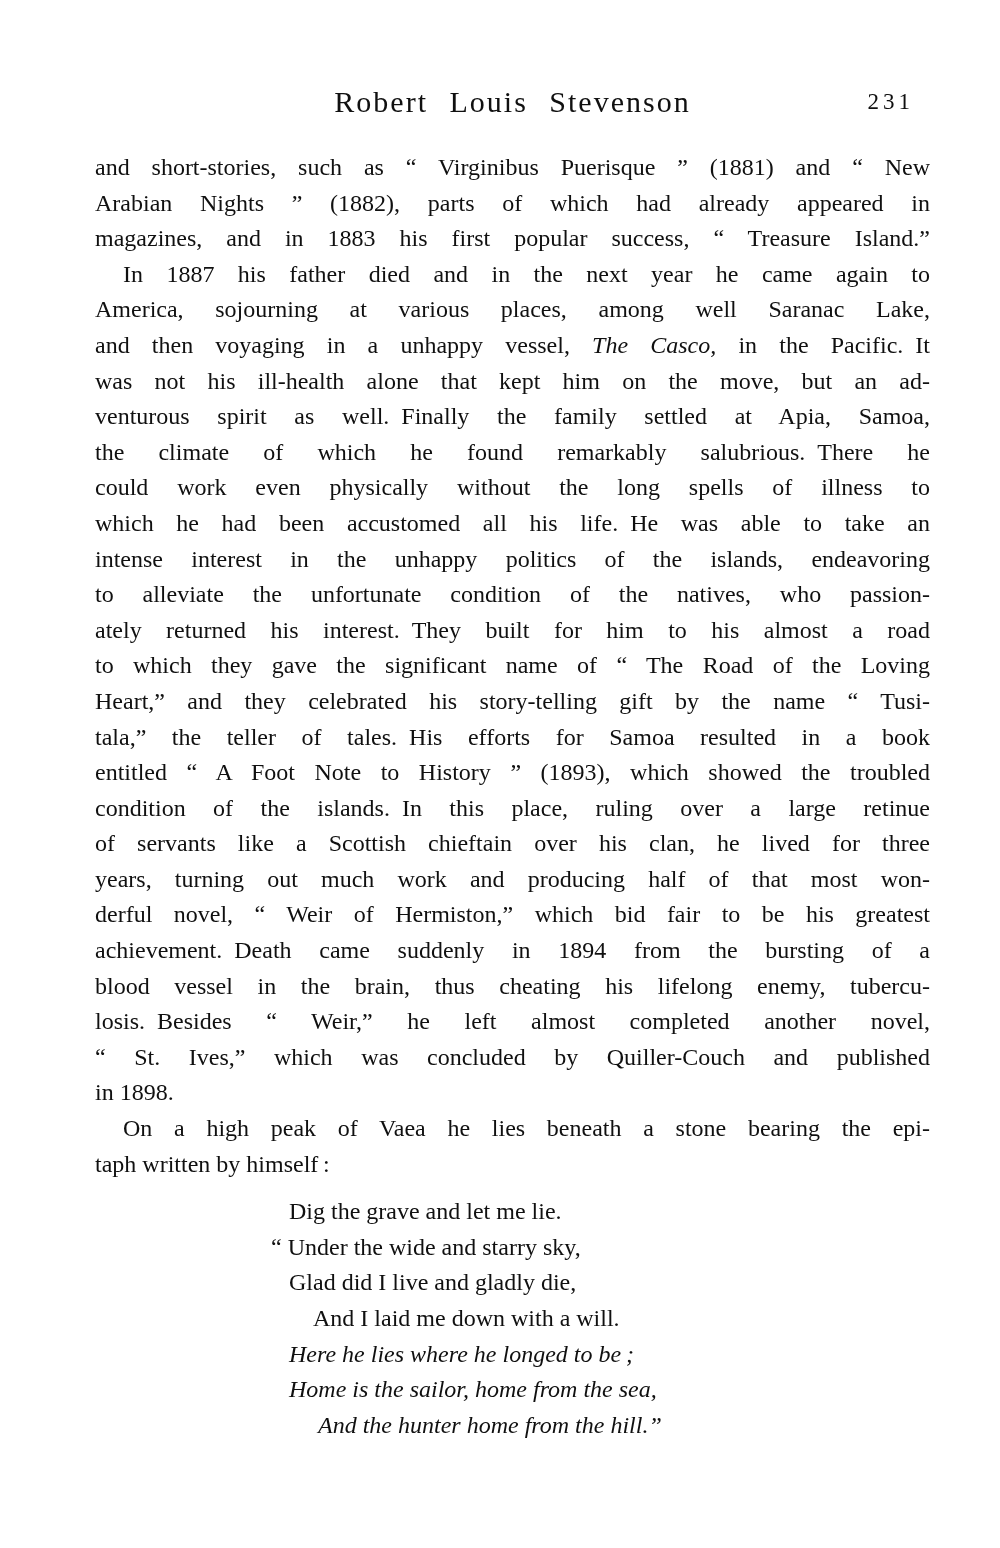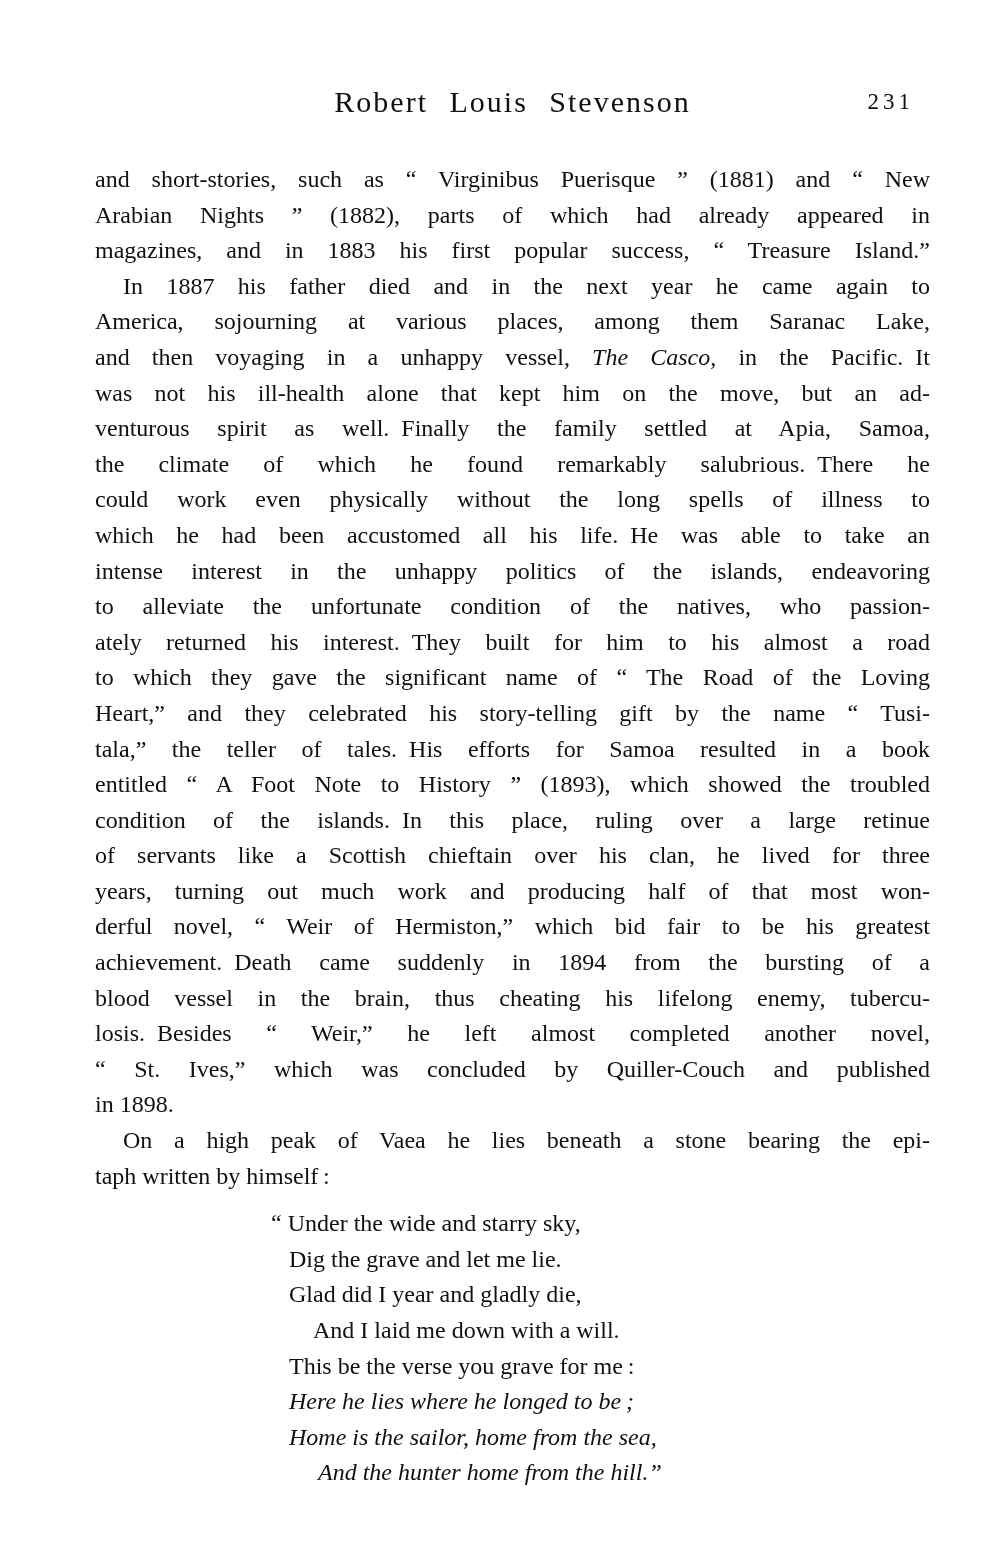--- a/index.html
+++ b/index.html
@@ -17,21 +17,21 @@
     font-size:30px;
     letter-spacing:2px;
     word-spacing:12px;
     white-space:nowrap;
   }
   .pagenum {
     position:absolute; right:16px; top:4px;
     font-size:23px; letter-spacing:4px;
   }
   .content {
-    position:absolute; top:162px; left:95px; width:835px;
+    position:absolute; top:150px; left:95px; width:835px;
     font-size:24px; line-height:35.6px;
   }
   .line { min-height:35.6px; }
   .j { text-align:justify; text-align-last:justify; }
   .ind { text-indent:28px; }
   .it { font-style:italic; }
   .poem { margin-top:12px; margin-left:176px; }
   .poem .line { padding-left:18px; text-align:left; }
   .poem .p0 { padding-left:0; }
   .poem .p2 { padding-left:42px; }
@@ -50,21 +50,21 @@
   <div class="content">
 
     <div>
       <div class="line j">and short-stories, such as “ Virginibus Puerisque ” (1881) and “ New</div>
       <div class="line j">Arabian Nights ” (1882), parts of which had already appeared in</div>
       <div class="line j">magazines, and in 1883 his first popular success, “ Treasure Island.”</div>
     </div>
 
     <div>
       <div class="line j ind">In 1887 his father died and in the next year he came again to</div>
-      <div class="line j">America, sojourning at various places, among them Saranac Lake,</div>
+      <div class="line j">America, sojourning at various places, among well Saranac Lake,</div>
       <div class="line j"><span>and then voyaging in a unhappy vessel, </span><span class="it">The Casco,</span><span> in the Pacific. It</span></div>
       <div class="line j">was not his ill-health alone that kept him on the move, but an ad-</div>
       <div class="line j">venturous spirit as well. Finally the family settled at Apia, Samoa,</div>
       <div class="line j">the climate of which he found remarkably salubrious. There he</div>
       <div class="line j">could work even physically without the long spells of illness to</div>
       <div class="line j">which he had been accustomed all his life. He was able to take an</div>
       <div class="line j">intense interest in the unhappy politics of the islands, endeavoring</div>
       <div class="line j">to alleviate the unfortunate condition of the natives, who passion-</div>
       <div class="line j">ately returned his interest. They built for him to his almost a road</div>
       <div class="line j">to which they gave the significant name of “ The Road of the Loving</div>
@@ -81,24 +81,23 @@
       <div class="line j">“ St. Ives,” which was concluded by Quiller-Couch and published</div>
       <div class="line">in 1898.</div>
     </div>
 
     <div>
       <div class="line j ind">On a high peak of Vaea he lies beneath a stone bearing the epi-</div>
       <div class="line">taph written by himself :</div>
     </div>
 
     <div class="poem">
+      <div class="line">Dig the grave and let me lie.</div>
       <div class="line p0">“ Under the wide and starry sky,</div>
-      <div class="line">Dig the grave and let me lie.</div>
-      <div class="line">Glad did I year and gladly die,</div>
+      <div class="line">Glad did I live and gladly die,</div>
       <div class="line p2">And I laid me down with a will.</div>
-      <div class="line">This be the verse you grave for me :</div>
       <div class="line it">Here he lies where he longed to be ;</div>
       <div class="line it">Home is the sailor, home from the sea,</div>
       <div class="line p3 it">And the hunter home from the hill.”</div>
     </div>
 
   </div>
 </div>
 
 </body></html>

